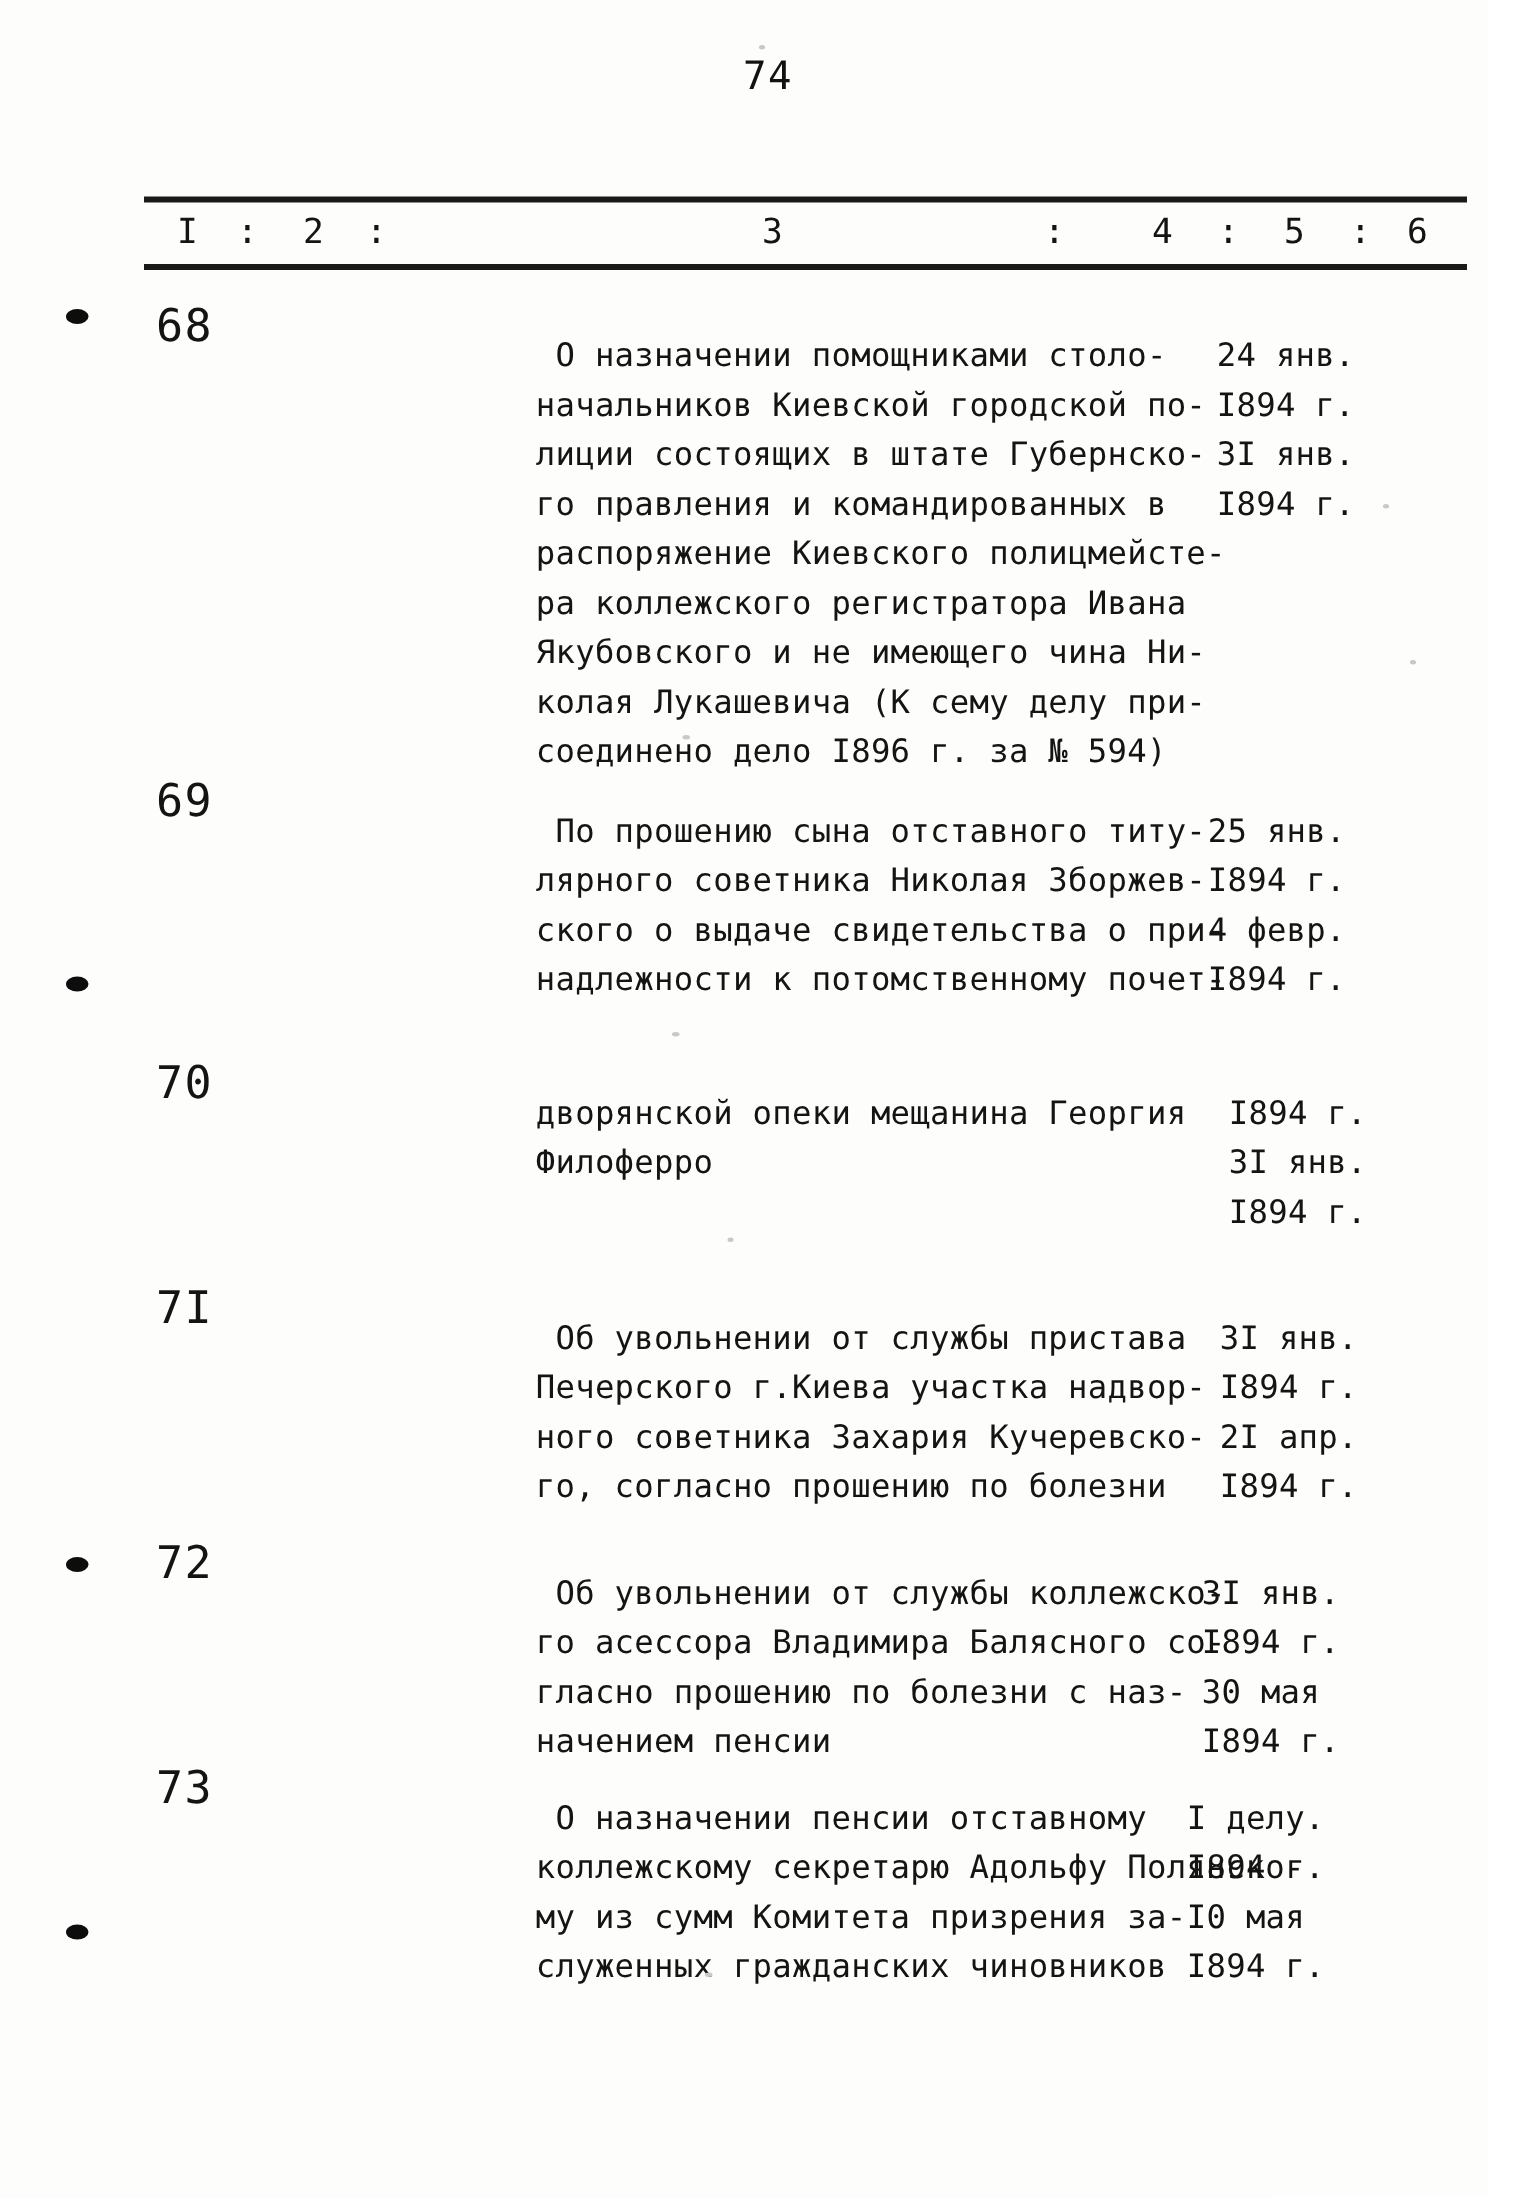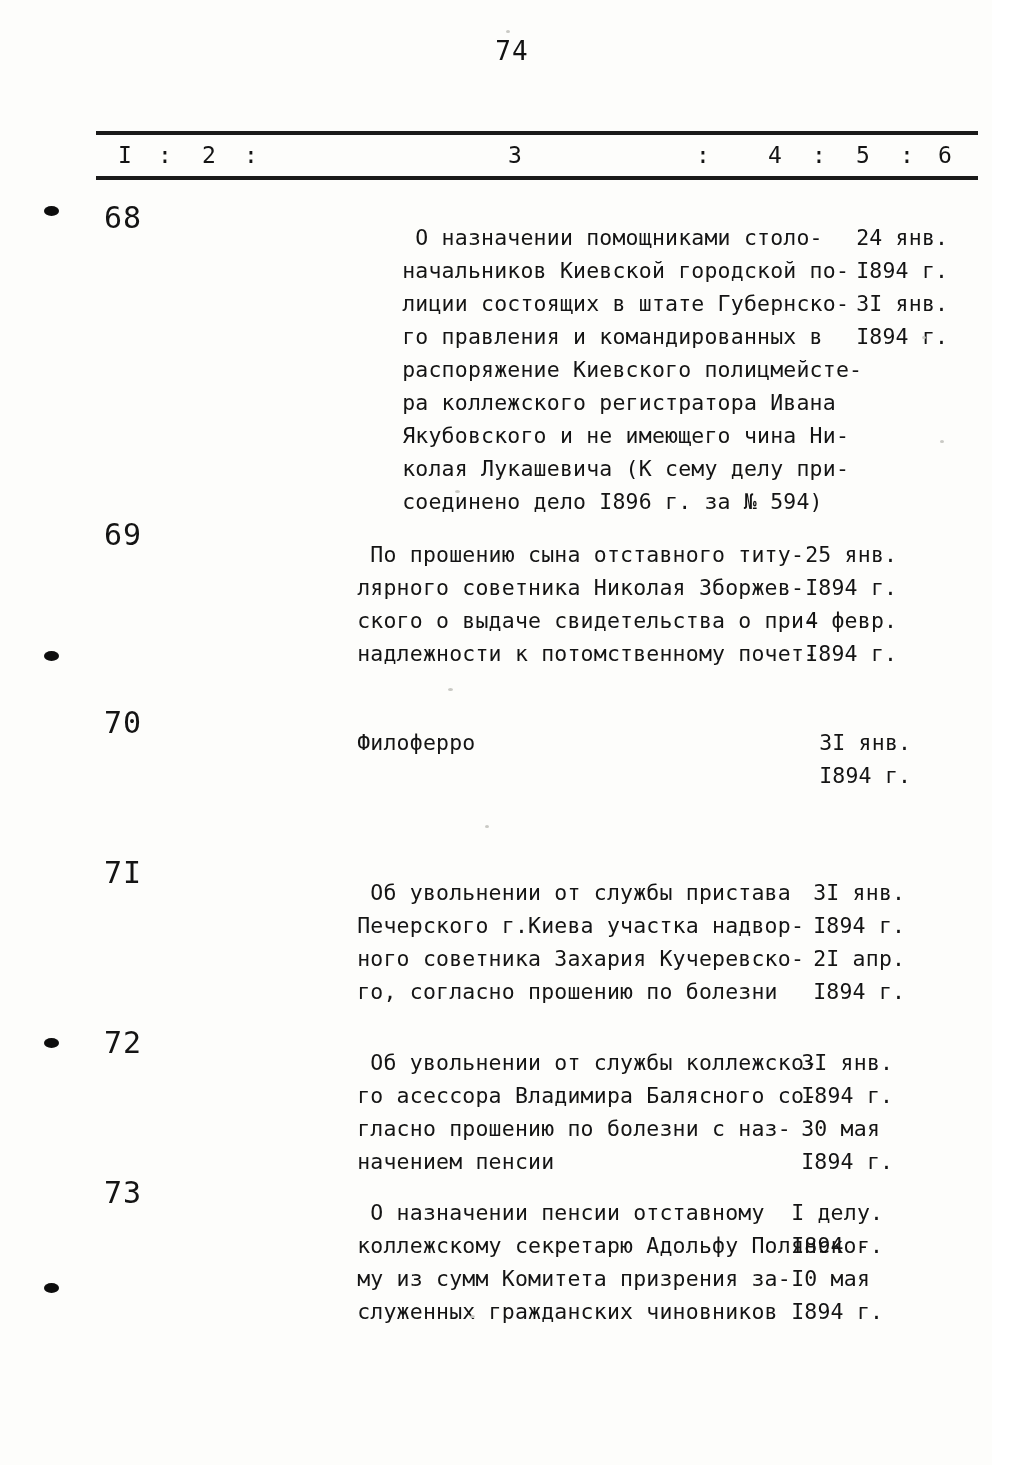--- a/index.html
+++ b/index.html
@@ -108,21 +108,21 @@
     vertical-align: top;
     white-space: pre;
   }
   .note {
     display: inline-block;
     vertical-align: top;
     white-space: pre;
   }
 
   
-  .body-w-a .desc { width: 454px; margin-left: 45px; }   
+  .body-w-a .desc { width: 454px; }   
   .body-w-b .desc { width: 448px; }   
   .body-w-c .desc { width: 462px; }   
   .body-w-d .desc { width: 456px; }   
   .body-w-e .desc { width: 444px; }   
   .body-w-f .desc { width: 434px; }   
 
   .body-w-a .date { width: 180px; }
   .body-w-b .date { width: 180px; }
   .body-w-c .date { width: 180px; }
   .body-w-d .date { width: 180px; }
@@ -223,20 +223,23 @@
       <div class="line-row">
         <span class="desc">надлежности к потомственному почет-</span><span class="date">I894 г.</span>
       </div>
     </div>
   </div>
 
   <div class="entry" style="top:705px;">
     <div class="entry-num">70</div>
     <div class="entry-body body-w-c">
       <div class="line-row">
+        <span class="desc">дворянской опеки мещанина Георгия</span><span class="date">I894 г.</span>
+      </div>
+      <div class="line-row">
         <span class="desc">Филоферро</span><span class="date">3I янв.</span>
       </div>
       <div class="line-row">
         <span class="desc"></span><span class="date">I894 г.</span>
       </div>
     </div>
   </div>
 
   <div class="entry" style="top:855px;">
     <div class="entry-num">7I</div>

